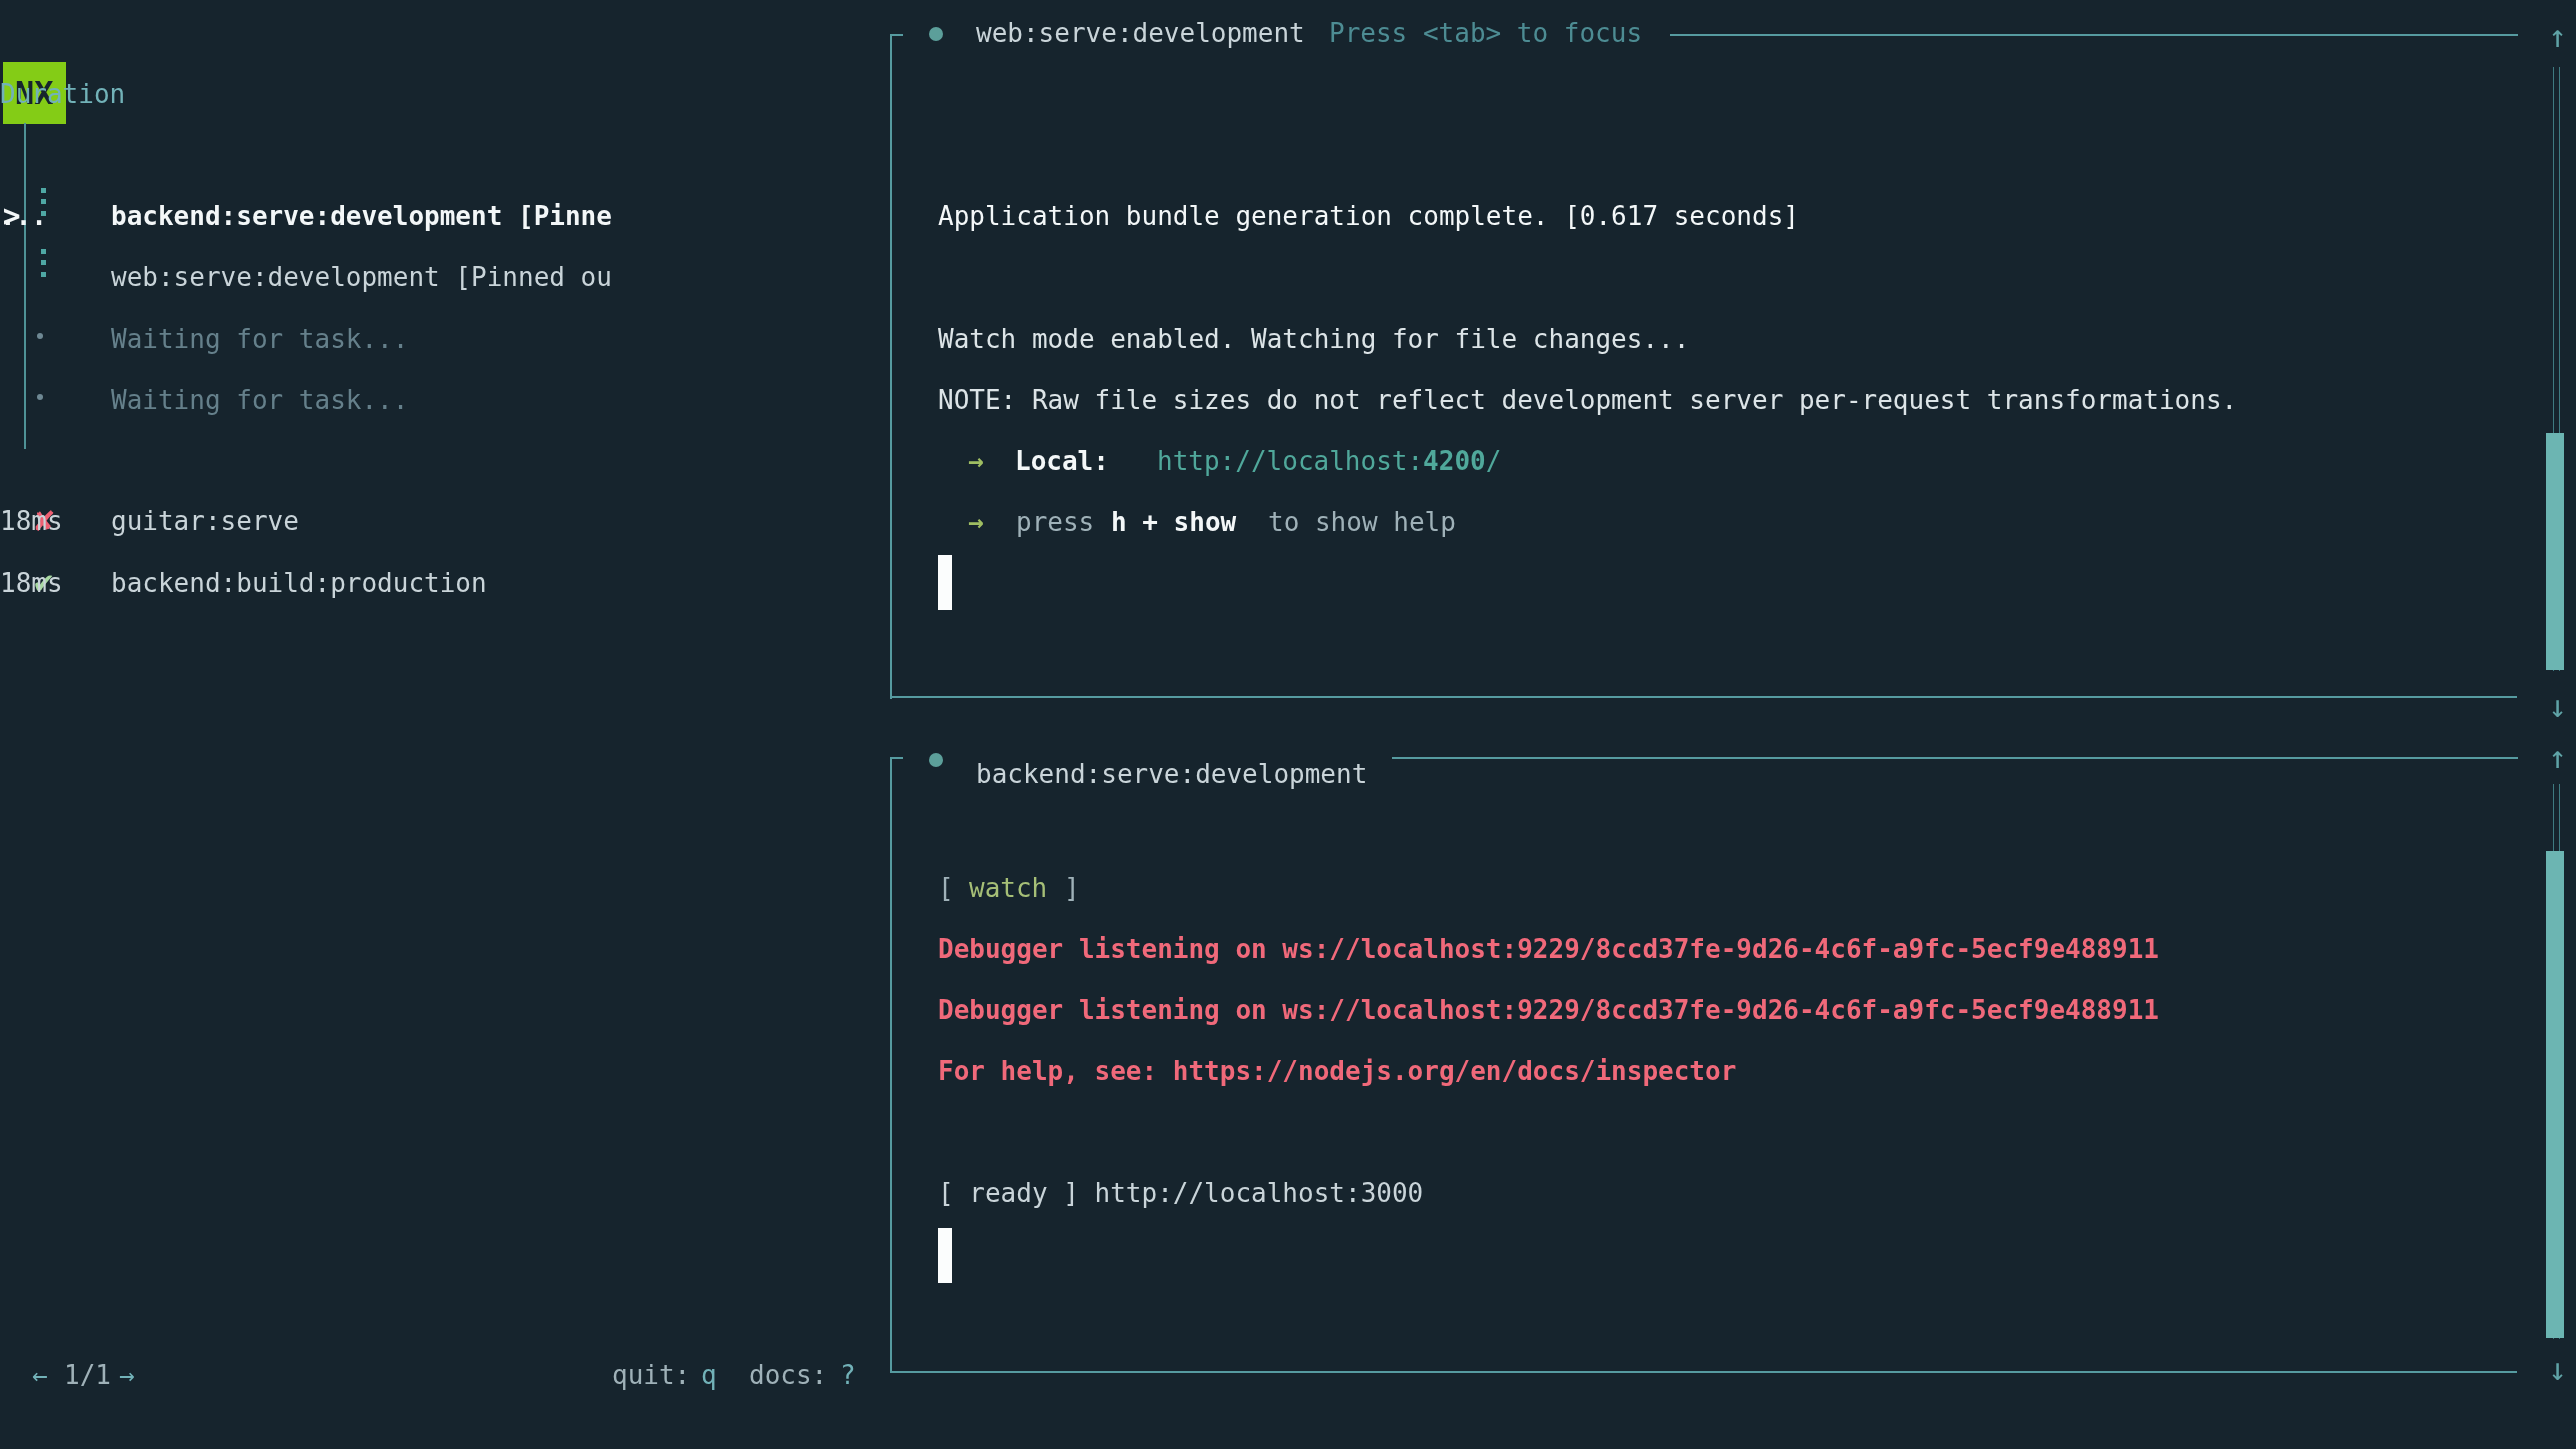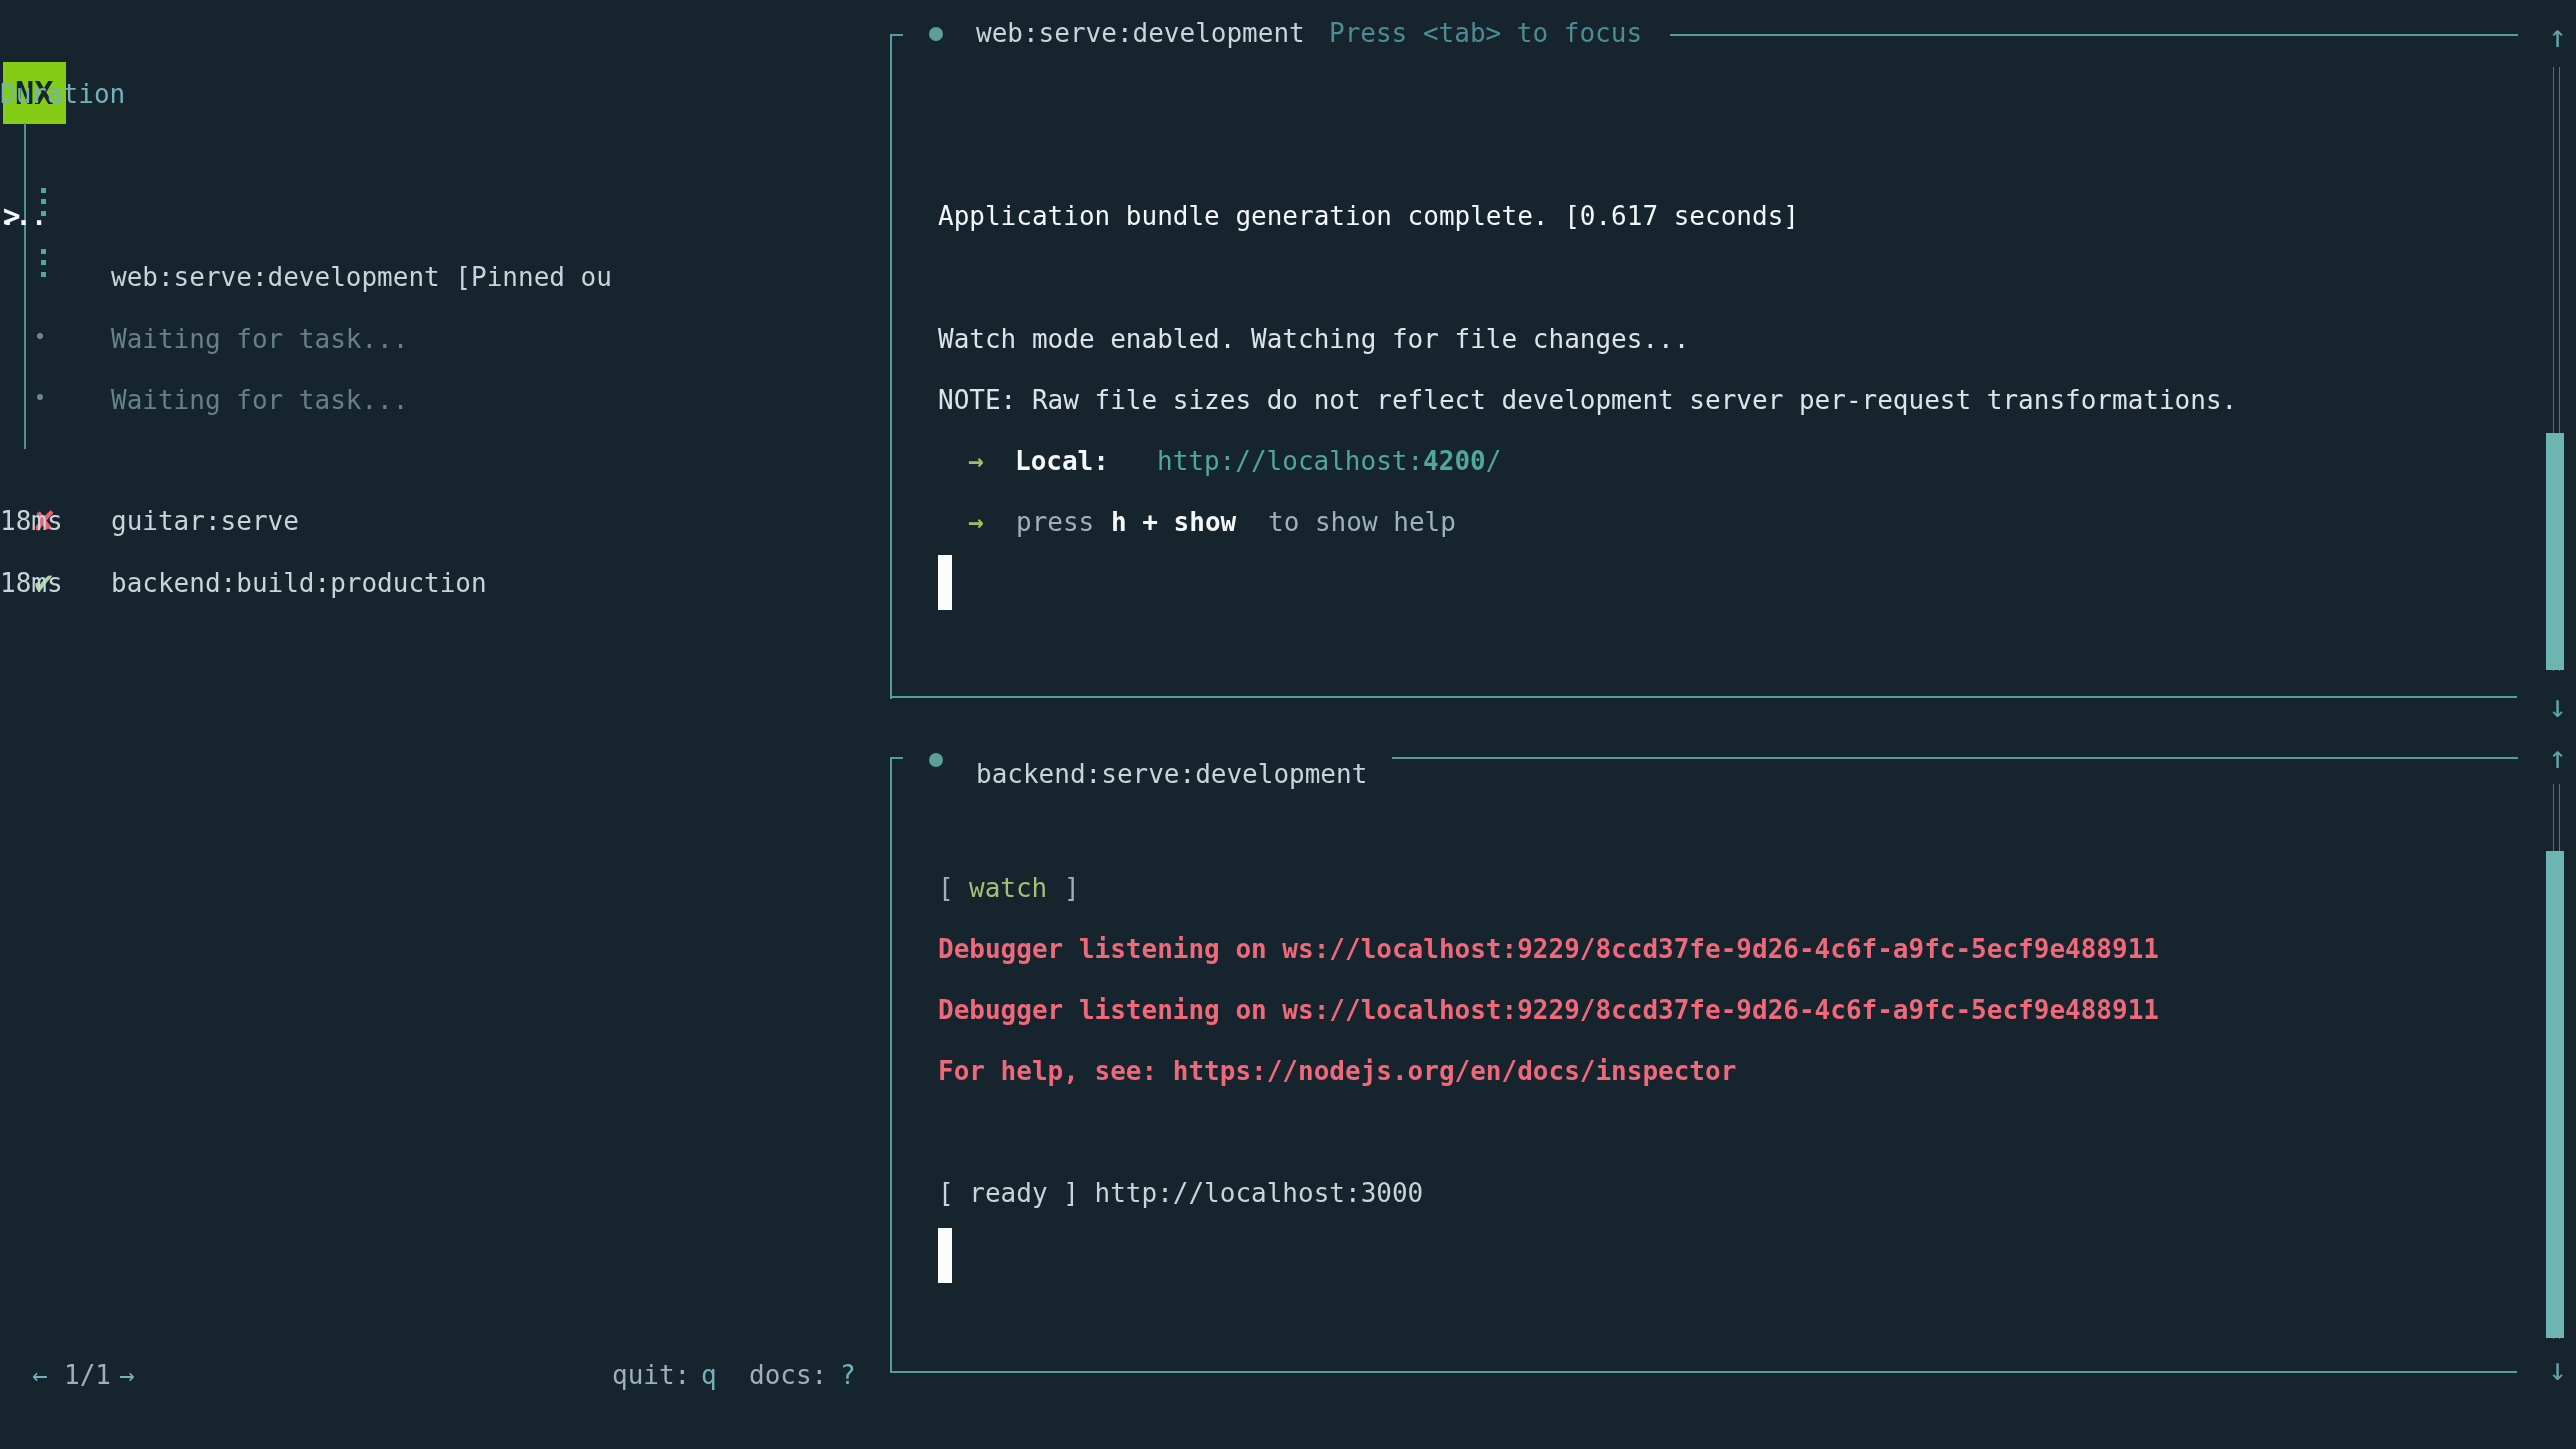--- a/index.html
+++ b/index.html
@@ -50,20 +50,21 @@
   </div>
 
   <div class="row" style="top:64px">
     <span class="ralign teal">Duration</span>
   </div>
 
   <div class="vline" style="left:24px;top:123px;height:326px;background:#4F9296"></div>
 
   <div class="row" style="top:186px">
     <span class="abs bold bright" style="left:2.7px;font-size:29.5px">&gt;</span>
+    <span class="abs bold bright" style="left:111px">backend:serve:development [Pinne</span>
     <span class="ralign bold bright">...</span>
   </div>
   <div class="dot3" style="left:41px;top:188px"></div>
   <div class="dot3" style="left:41px;top:199px"></div>
   <div class="dot3" style="left:41px;top:211px"></div>
 
   <div class="row" style="top:247px">
     <span class="abs light" style="left:111px">web:serve:development [Pinned ou</span>
   </div>
   <div class="dot3" style="left:41px;top:249px"></div>

